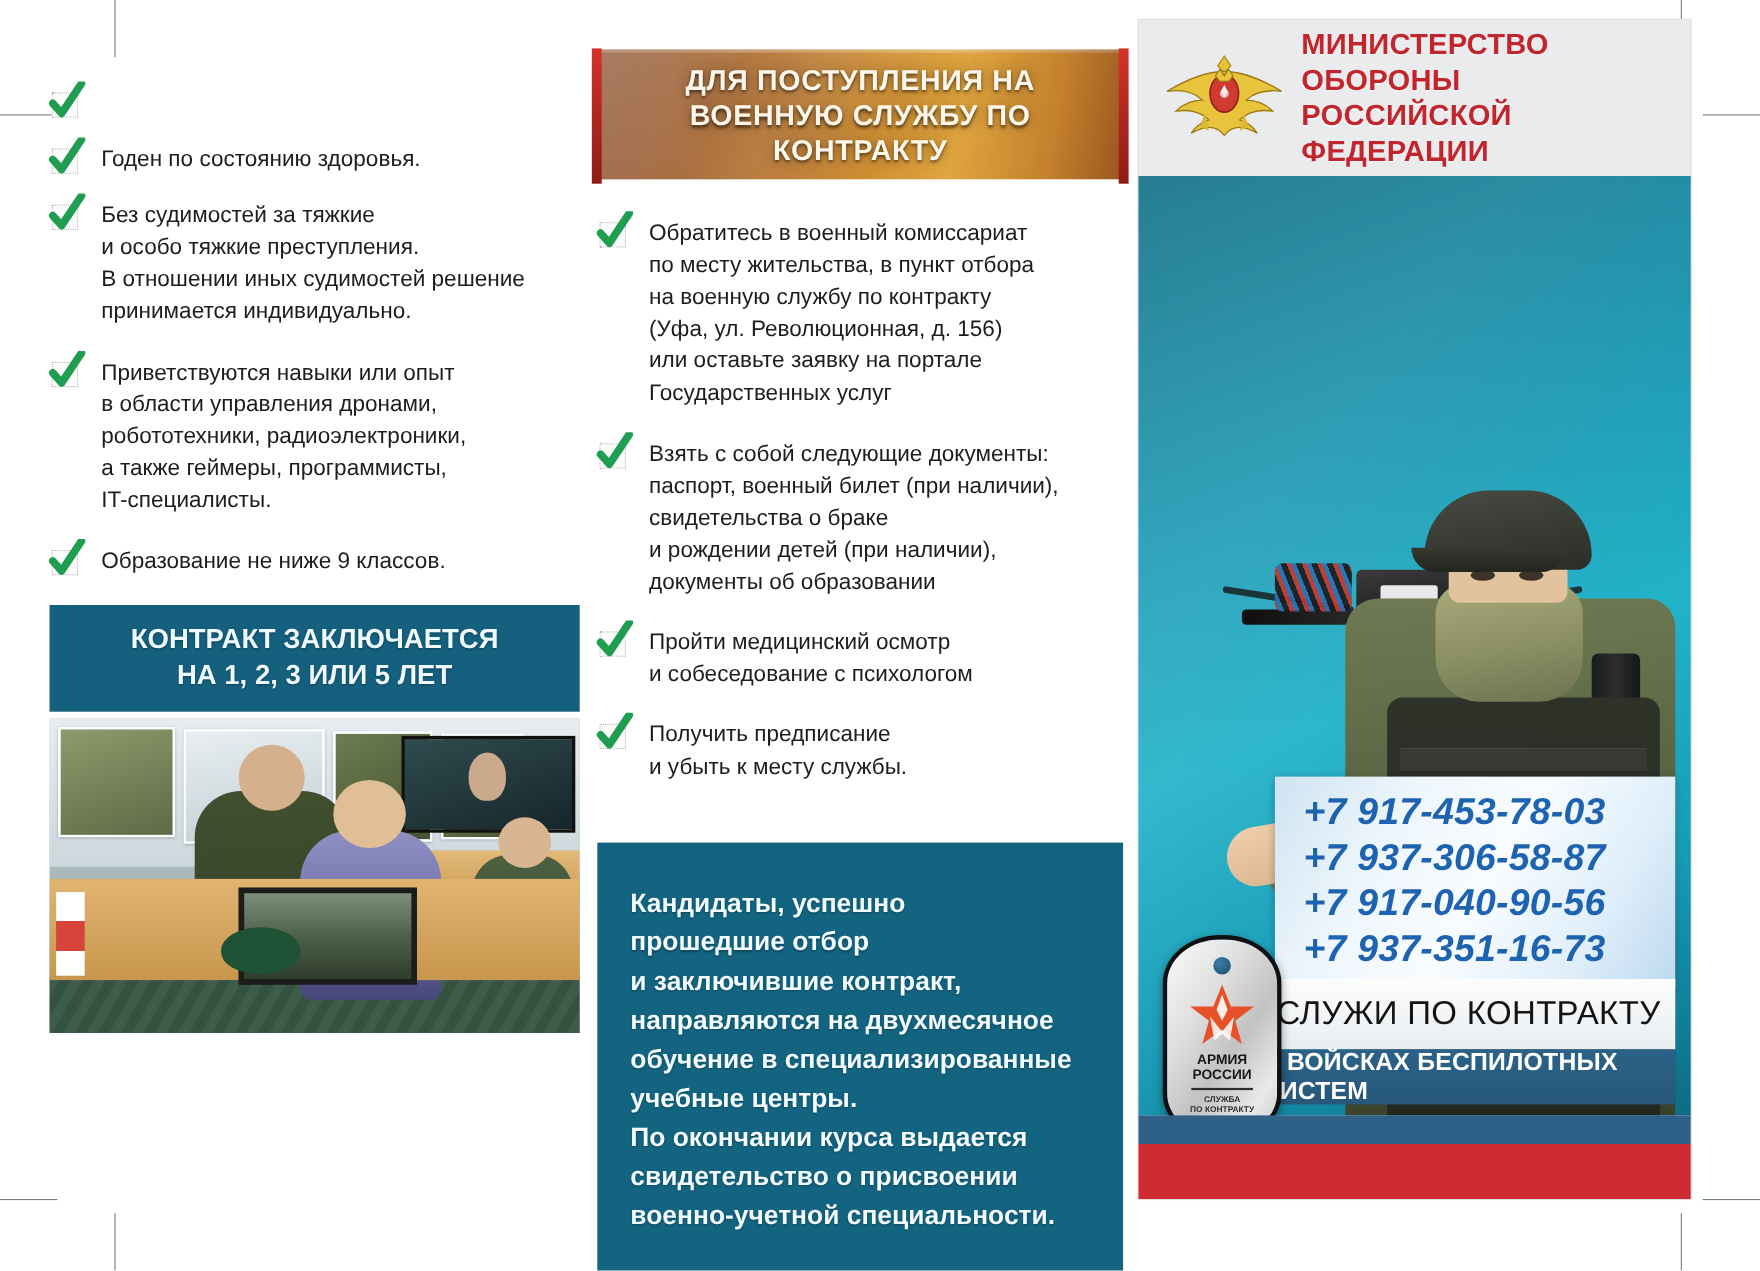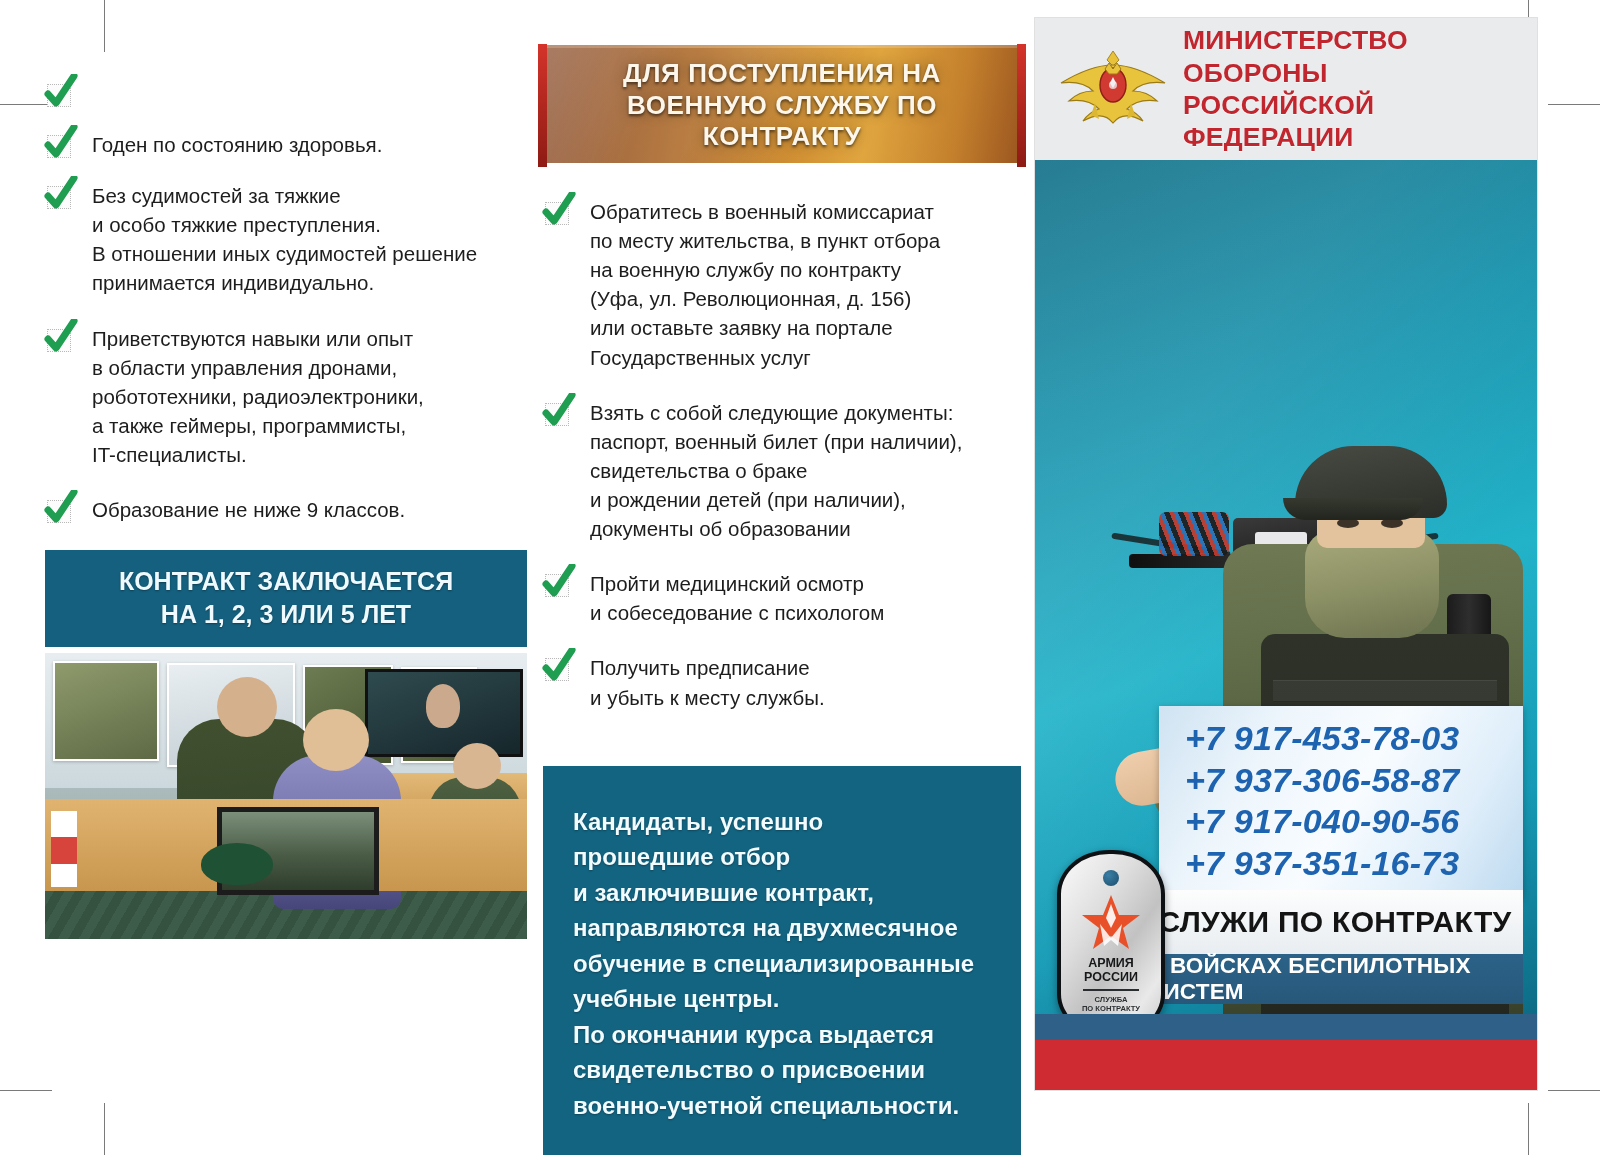--- a/index.html
+++ b/index.html
@@ -213,21 +213,21 @@
   }
   .phones div {
     color:#1d63b0; font-weight:bold; font-style:italic;
     font-size: 34px; line-height: 1.22; letter-spacing:.2px;
     white-space: nowrap;
   }
   
   .slogan1 {
     position:absolute; left:112px; right:14px; bottom:136px; height: 64px;
     background: linear-gradient(180deg,#fdfdfd,#e8edf1);
-    color:#141414; font-weight:bold; font-size:30px;
+    color:#141414; font-weight:normal; font-size:30px;
     display:flex; align-items:center; justify-content:center;
     letter-spacing:.3px;
   }
   .slogan2 {
     position:absolute; left:112px; right:14px; bottom:86px; height: 50px;
     background: linear-gradient(180deg,#2c6288,#27587a);
     color:#fff; font-weight:bold; font-size:22.5px;
     display:flex; align-items:center; justify-content:center;
     letter-spacing:.2px;
   }

